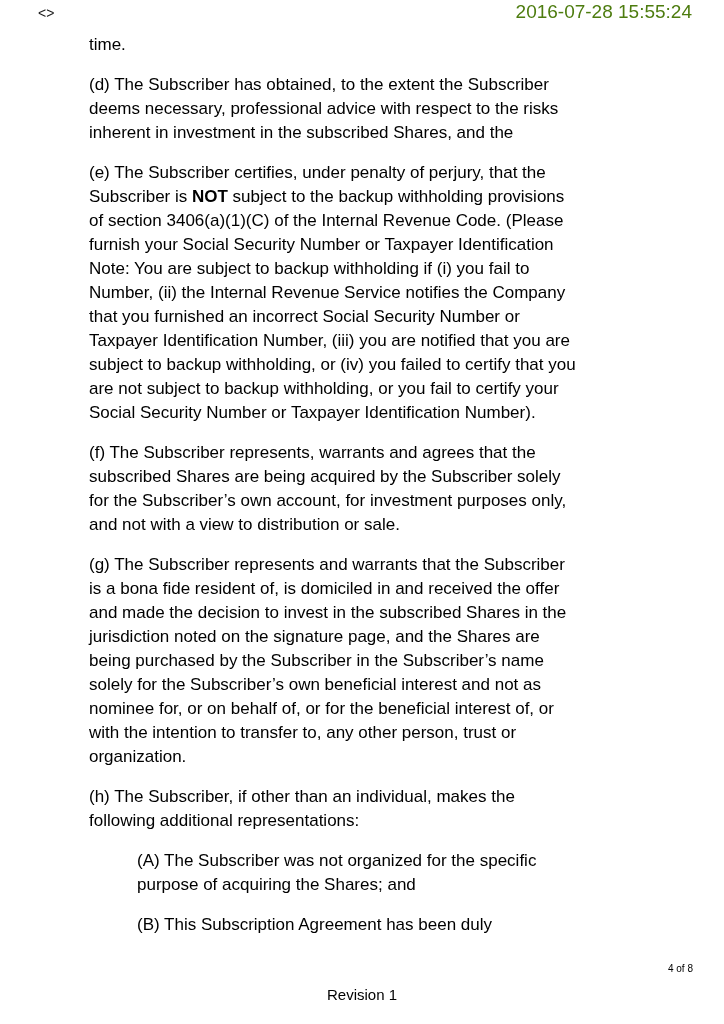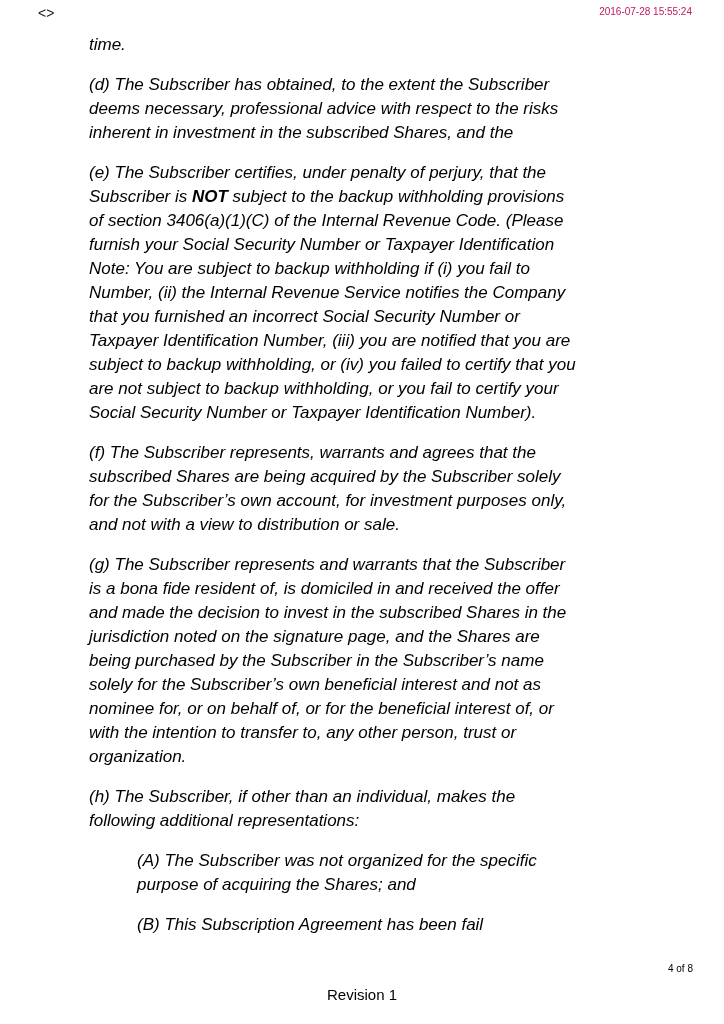--- a/index.html
+++ b/index.html
@@ -25,36 +25,35 @@
     left: 38px;
     top: 5px;
     font-size: 14px;
     line-height: 16px;
     color: #1a1a1a;
   }
   .hdr-right {
     position: absolute;
     right: 32px;
     top: 4px;
-    font-size: 10px;
+    font-size: 19px;
     line-height: 16px;
-    color: #be185d;
+    color: #4d7c0f;
   }
   .content {
     position: absolute;
     left: 89px;
     top: 33px;
     width: 580px;
     font-size: 17px;
     line-height: 24px;
   }
   .para {
     margin: 0 0 16px 0;
     padding: 0;
-    font-style: italic;
   }
   .para.indented {
     padding-left: 48px;
   }
   .line {
     display: block;
     white-space: pre;
   }
   .line strong {
     font-weight: bold;
@@ -134,21 +133,21 @@
       <span class="line">(h) The Subscriber, if other than an individual, makes the</span>
       <span class="line">following additional representations:</span>
     </div>
 
     <div class="para indented">
       <span class="line">(A) The Subscriber was not organized for the specific</span>
       <span class="line">purpose of acquiring the Shares; and</span>
     </div>
 
     <div class="para indented">
-      <span class="line">(B) This Subscription Agreement has been fail</span>
+      <span class="line">(B) This Subscription Agreement has been duly</span>
     </div>
 
   </div>
 
   <div class="footer-center">Revision 1</div>
   <div class="footer-right">4 of 8</div>
 
 </div>
 
 </body></html>

